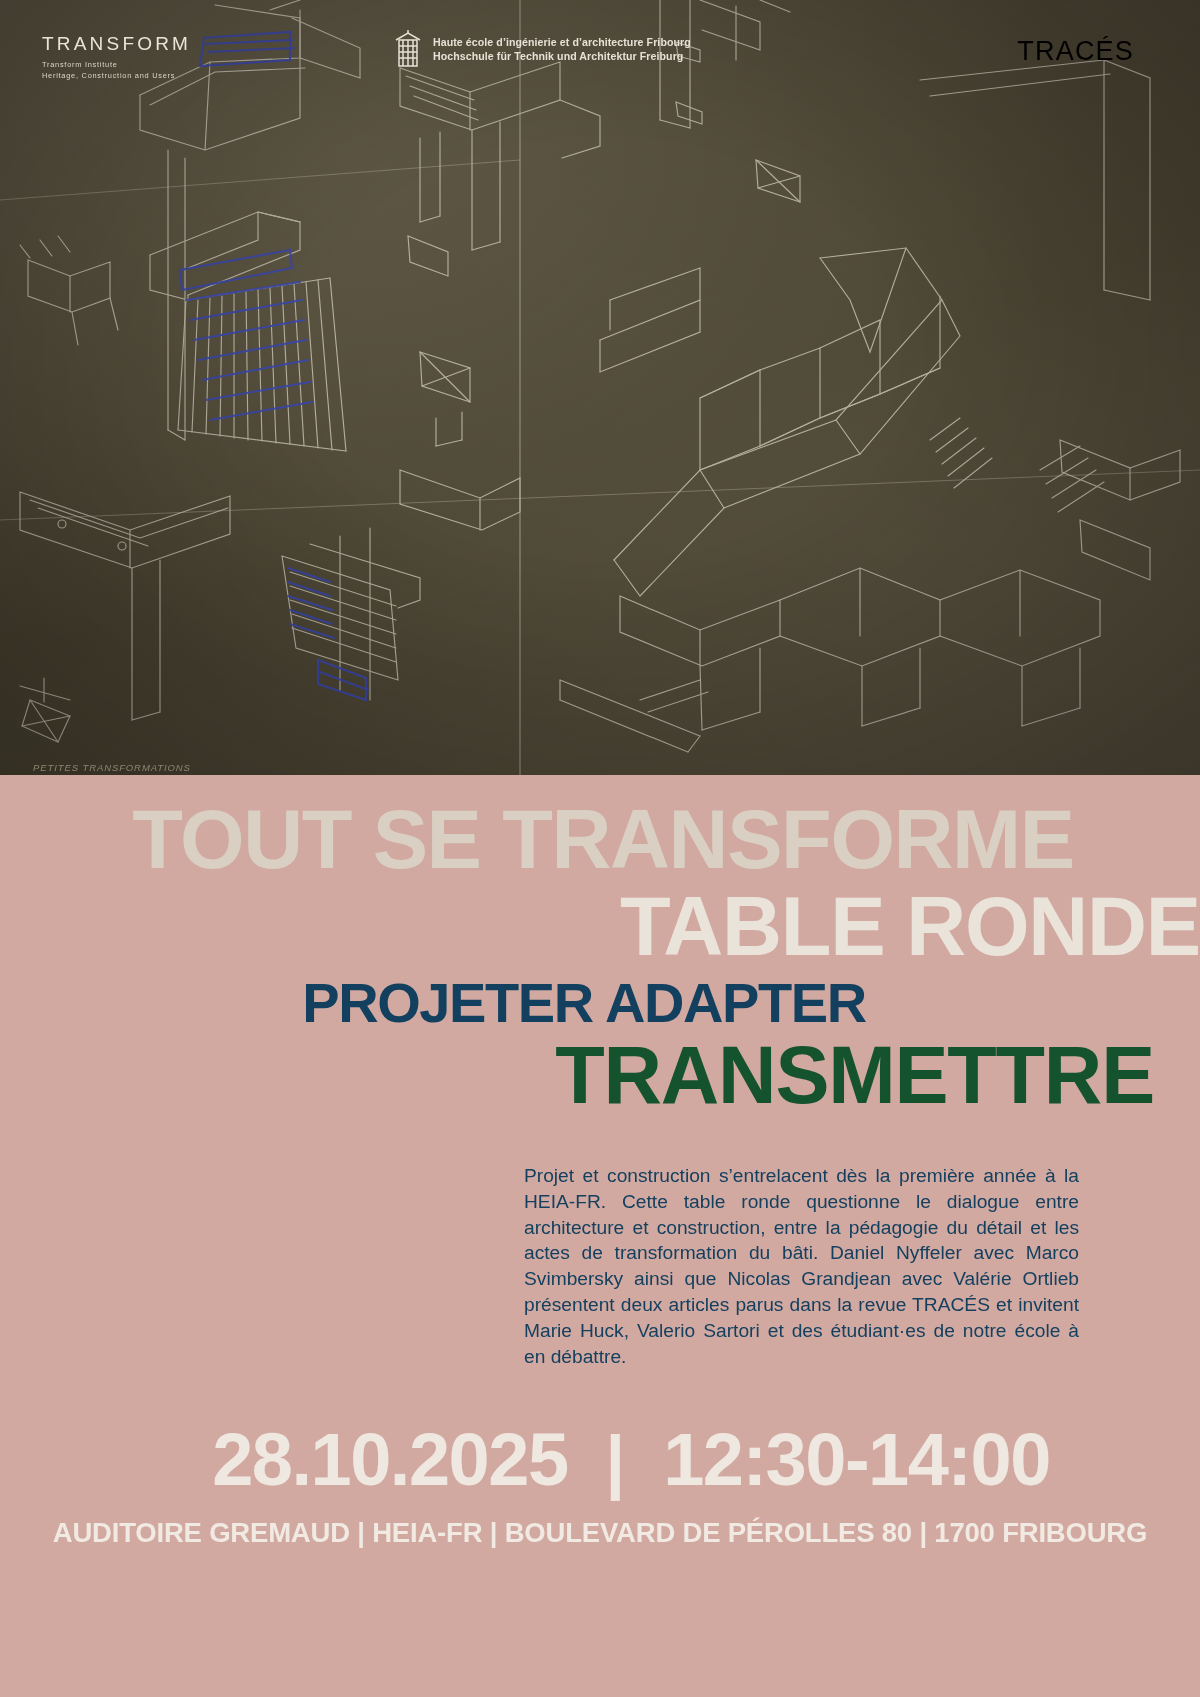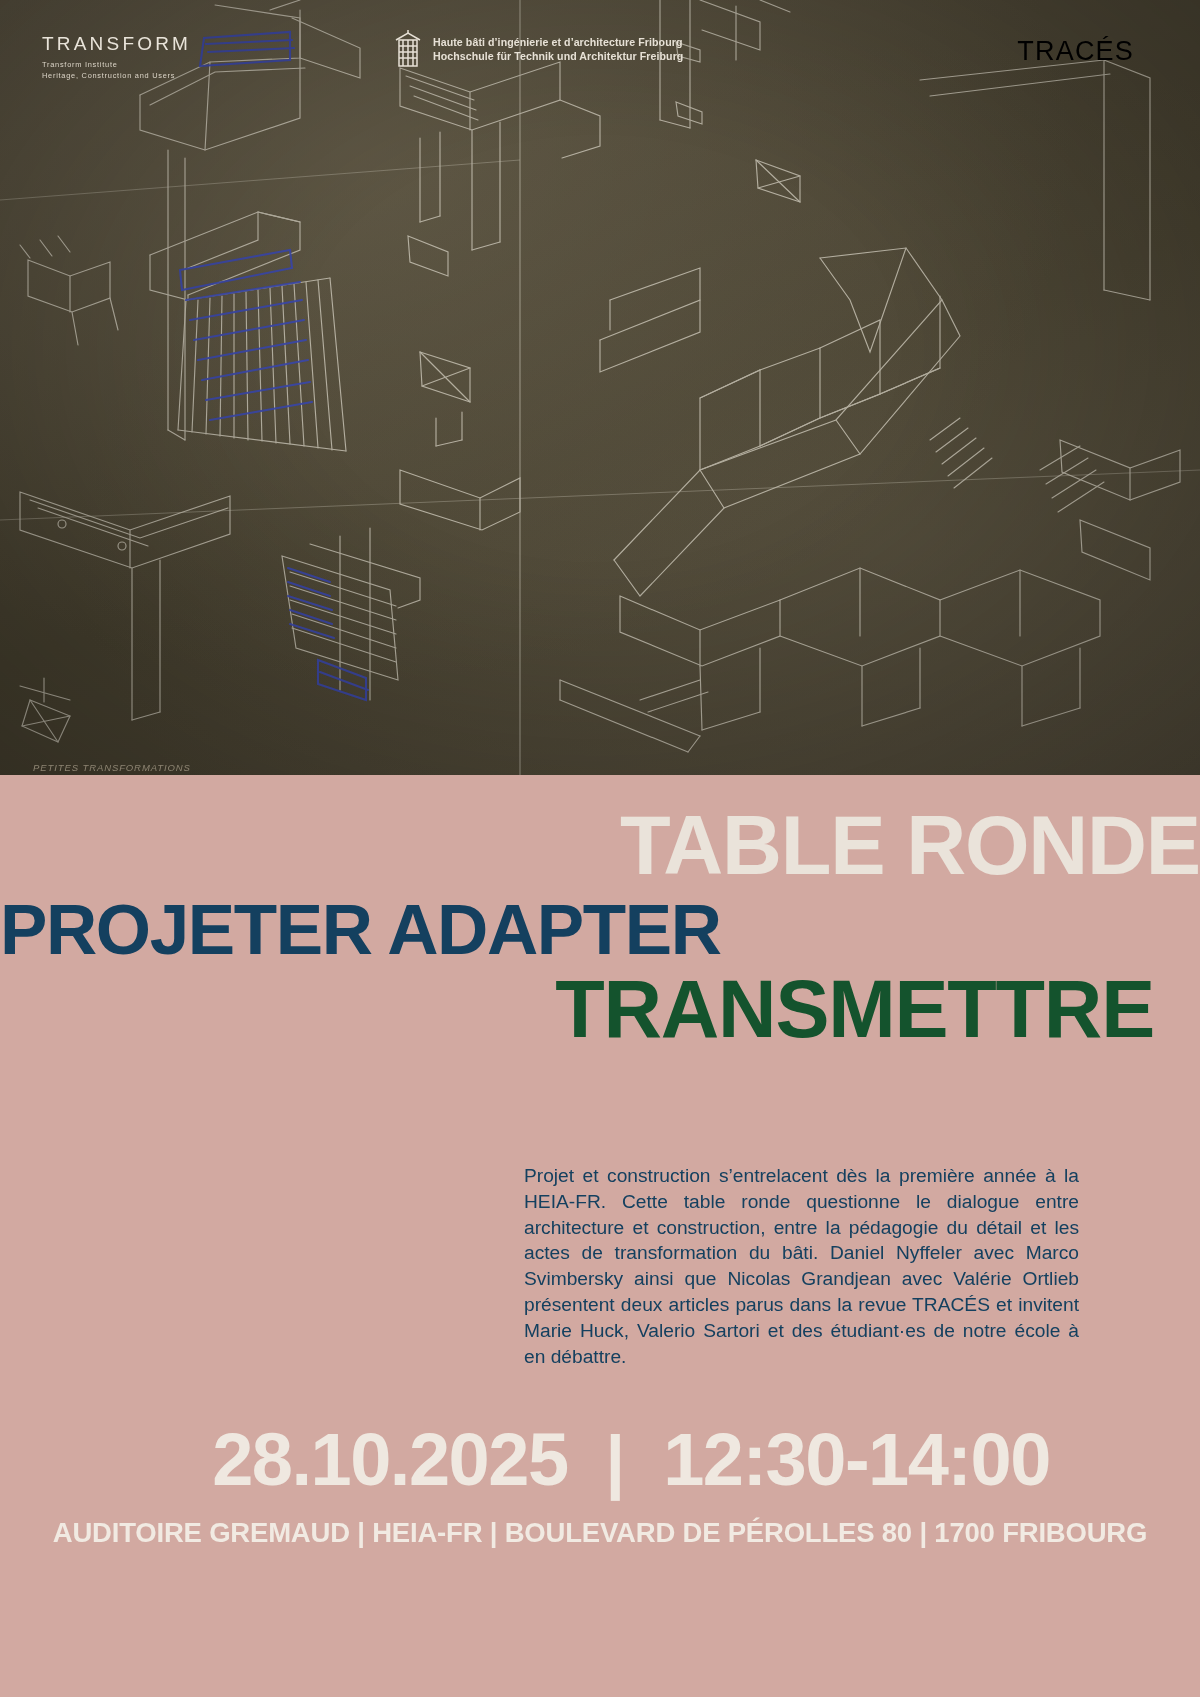--- a/index.html
+++ b/index.html
@@ -158,22 +158,22 @@
     margin-left: 6px;
   }
   .t2 {
     text-align: right;
     font-size: 83px;
     letter-spacing: -1.2px;
     color: #eae3da;
     margin-top: 6px;
   }
   .t3 {
-    text-align: left;
-    font-size: 71px;
+    text-align: center;
+    font-size: 56px;
     letter-spacing: -1.4px;
     color: #14405f;
     padding-right: 32px;
     margin-top: 9px;
   }
   .t4 {
     text-align: right;
     font-size: 81px;
     letter-spacing: -1.2px;
     color: #14532d;
@@ -383,33 +383,34 @@
           <g stroke="#e7e1d6" stroke-width="1.5" fill="none">
             <rect x="7" y="10" width="18" height="26"></rect>
             <path d="M7 16 H25 M7 22 H25 M7 28 H25"></path>
             <path d="M11 10 V36 M16 10 V36 M21 10 V36"></path>
             <path d="M4 10 L16 3 L28 10"></path>
             <path d="M16 3 V0"></path>
           </g>
         </svg>
       </div>
       <div class="heia-text">
-        <div>Haute bâti d’ingénierie et d’architecture Fribourg</div>
+        <div>Haute école d’ingénierie et d’architecture Fribourg</div>
         <div>Hochschule für Technik und Architektur Freiburg</div>
       </div>
     </div>
 
     <div class="logo-traces">TRACÉS</div>
   </div>
 
   <div class="caption">PETITES TRANSFORMATIONS</div>
 
   <div class="panel">
 
     <div class="titles">
+      <div class="t-line t1">TOUT SE TRANSFORME</div>
       <div class="t-line t2">TABLE RONDE</div>
       <div class="t-line t3">PROJETER ADAPTER</div>
       <div class="t-line t4">TRANSMETTRE</div>
     </div>
 
     <div class="body-text">Projet et construction s’entrelacent dès la première année à la HEIA-FR. Cette table ronde questionne le dialogue entre architecture et construction, entre la pédagogie du détail et les actes de transformation du bâti. Daniel Nyffeler avec Marco Svimbersky ainsi que Nicolas Grandjean avec Valérie Ortlieb présentent deux articles parus dans la revue TRACÉS et invitent Marie Huck, Valerio Sartori et des étudiant·es de notre école à en débattre.</div>
 
     <div class="datetime">
       <span class="dt">28.10.2025</span>
       <span class="sep">|</span>

